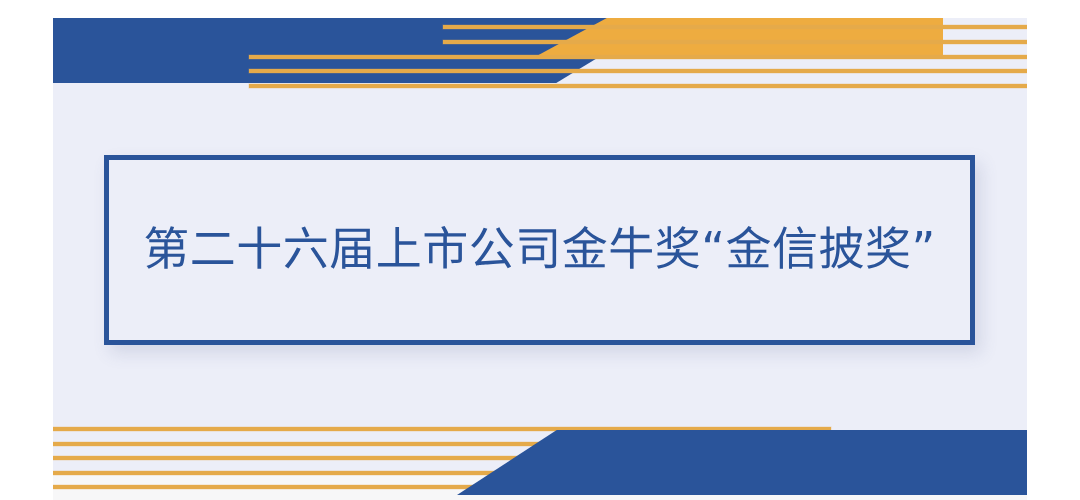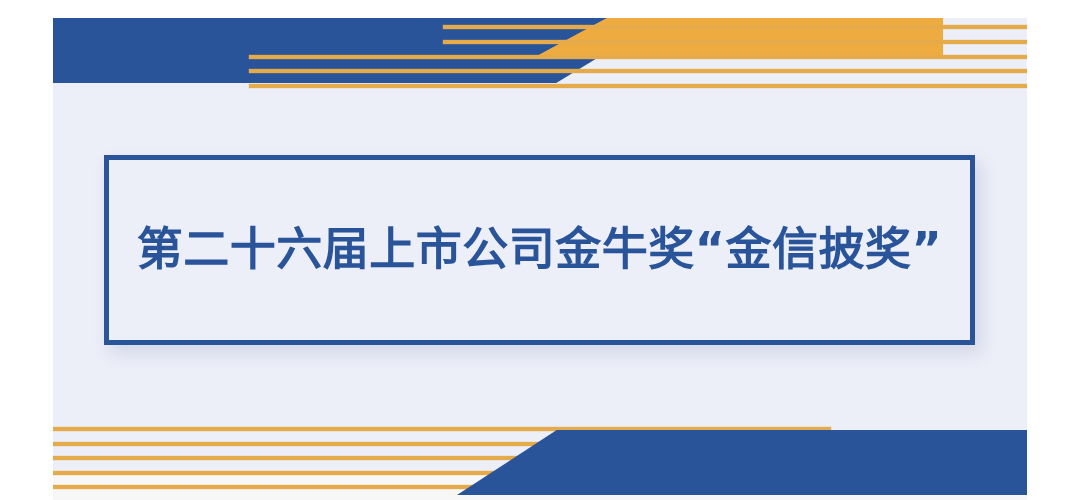--- a/index.html
+++ b/index.html
@@ -112,21 +112,21 @@
     border: 5px solid #2a549a;
     background: #eceef8;
     display: flex;
     align-items: center;
     justify-content: center;
     box-shadow: 6px 8px 16px rgba(80, 95, 140, 0.16);
   }
   .title-text {
     color: #2a549a;
     font-size: 46px;
-    font-weight: bold;
+    font-weight: normal;
     letter-spacing: 0.5px;
     line-height: 1.25;
     white-space: nowrap;
     text-align: center;
     font-family: "DejaVu Sans", "Liberation Sans", sans-serif;
   }
 </style>
 </head>
 <body>
 

